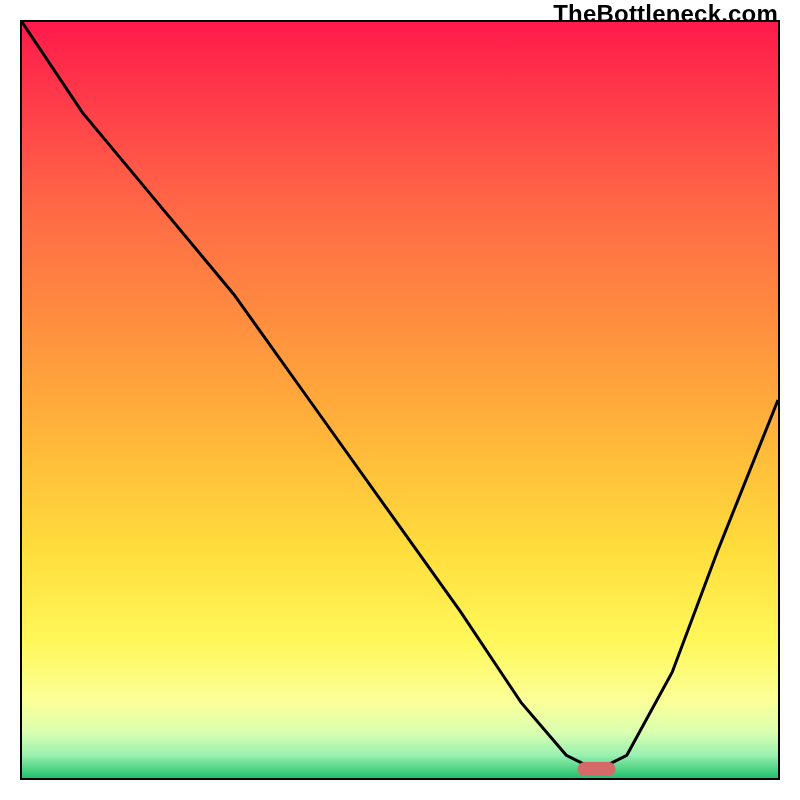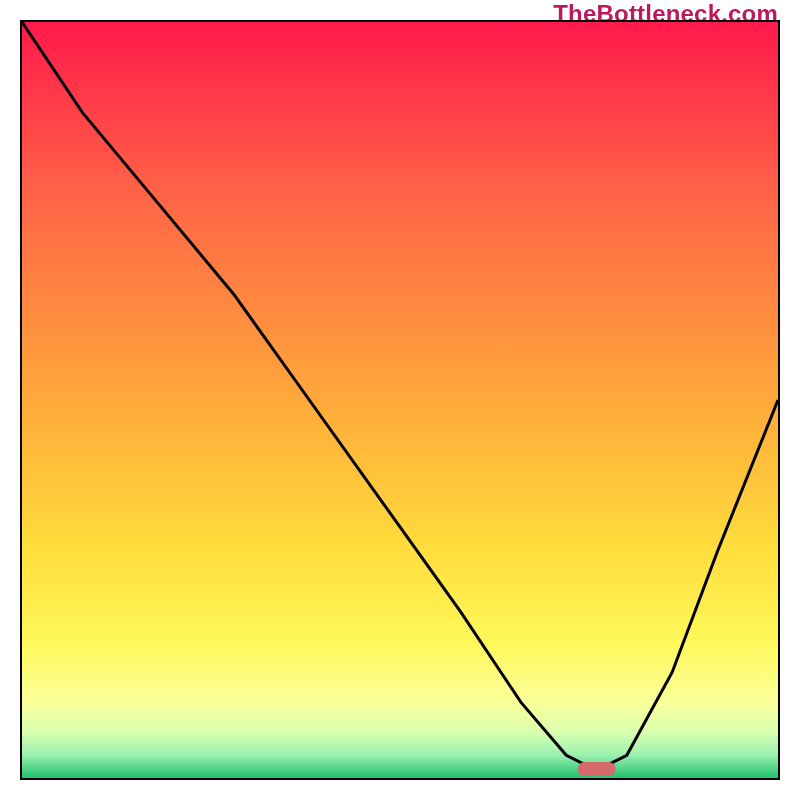--- a/index.html
+++ b/index.html
@@ -33,21 +33,21 @@
   .svg-layer {
     position: absolute;
     inset: 0;
   }
   .watermark {
     position: absolute;
     top: 0px;
     right: 22px;
     font-size: 24px;
     font-weight: 600;
-    color: #be185d;
+    color: #000000;
     letter-spacing: 0.2px;
     user-select: none;
   }
 </style>
 </head>
 <body>
 
 <div class="stage">
 
   <div class="watermark">TheBottleneck.com</div>

